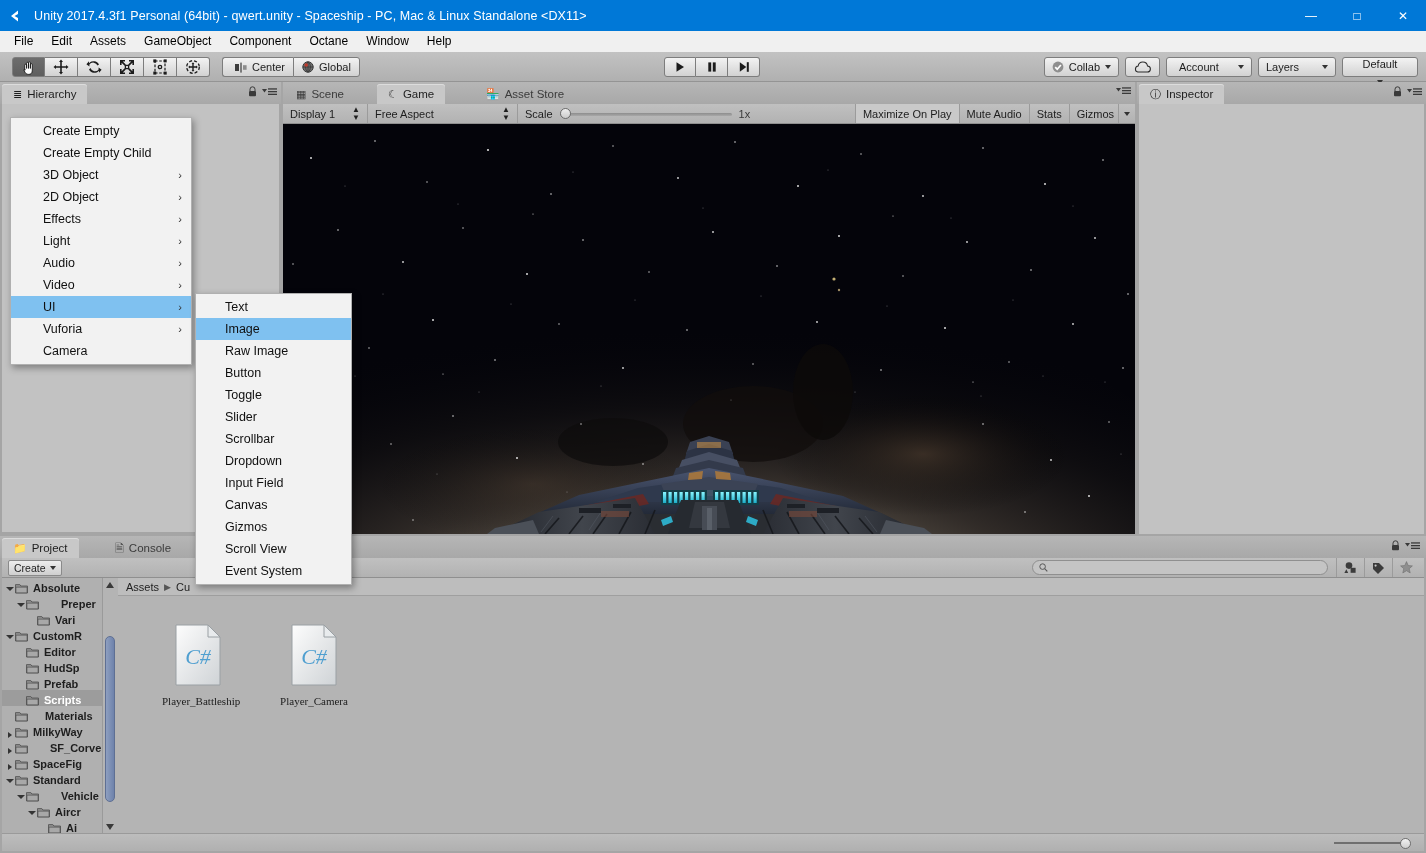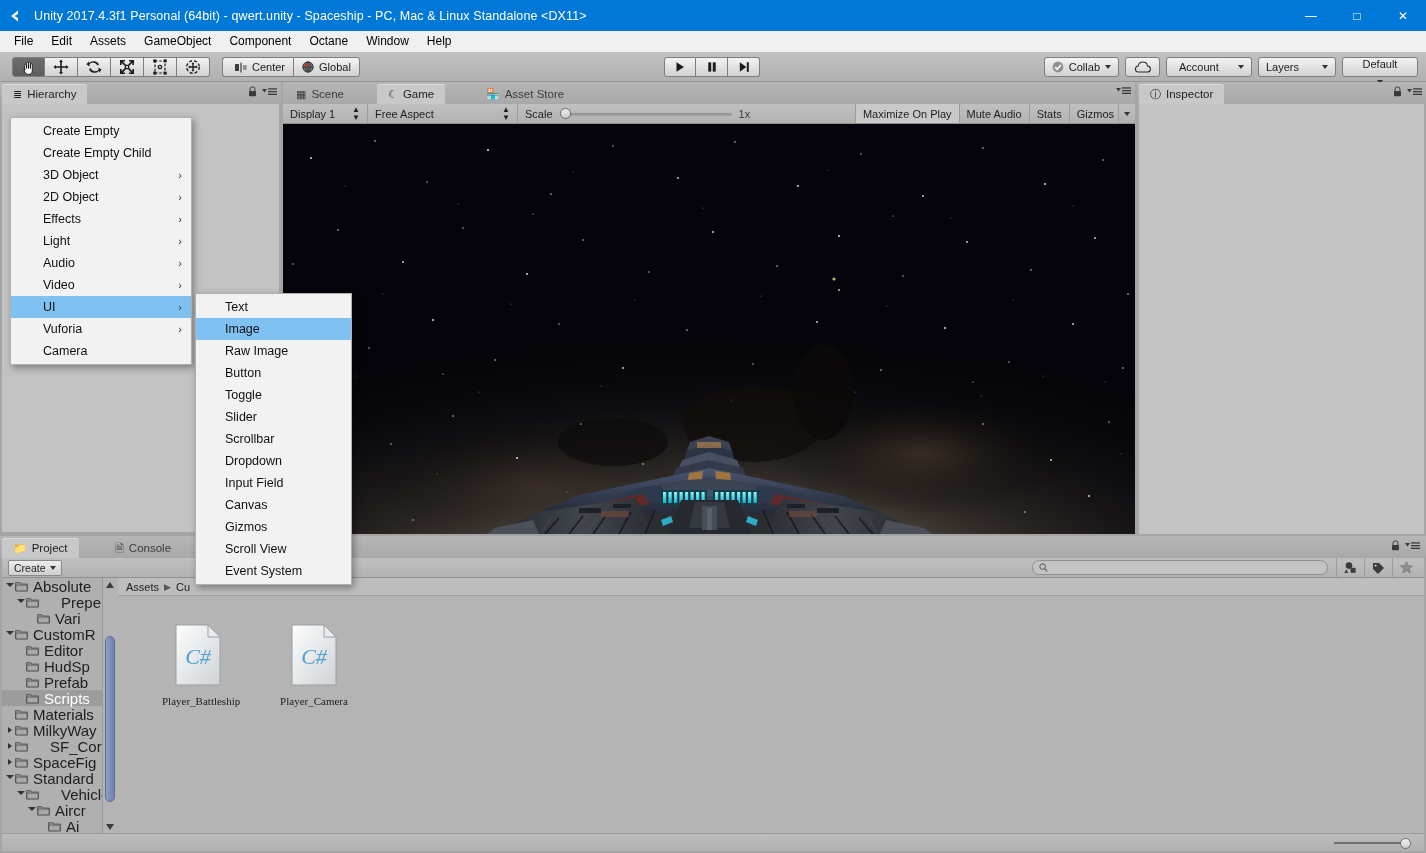--- a/index.html
+++ b/index.html
@@ -86,22 +86,22 @@
   #inspector{left:1137px;top:82px;width:289px;height:452px;}
   #insp-body{position:absolute;left:2px;top:22px;width:285px;bottom:0;background:#c2c2c2;}
 
   
   #project{left:0;top:536px;width:1426px;height:317px;}
   #proj-body{position:absolute;left:2px;top:42px;right:2px;bottom:2px;background:#b4b4b4;}
 
   
   .tree{position:absolute;left:0;top:0;width:110px;bottom:18px;background:#b0b0b0;
     overflow:hidden;}
-  .trow{height:16px;display:flex;align-items:center;font-size:15px;color:#1e1e1e;
-    white-space:nowrap;}
+  .trow{height:16px;display:flex;align-items:flex-end;font-size:11px;color:#1e1e1e;
+    white-space:nowrap;font-weight:bold;}
   .trow.sel{background:#9c9c9c;color:#fff;}
   .tw{width:11px;display:flex;align-items:center;justify-content:center;flex:none;}
   .tri{width:0;height:0;border-left:4px solid #333;border-top:3.5px solid transparent;
     border-bottom:3.5px solid transparent;}
   .tri.open{border-left:4px solid transparent;border-right:4px solid transparent;
     border-top:4.5px solid #333;}
   .fold{width:15px;flex:none;}
   .fold svg{display:block;}
 
   .vscroll{position:absolute;left:100px;top:0;width:14px;bottom:18px;background:#b4b4b4;
@@ -788,21 +788,21 @@
           <span style="margin-left: 3px;">Scripts</span>
         </div>
         <div class="trow" style="padding-left: 2px;">
           <span class="tw"></span>
           <span class="fold">
             <svg width="13" height="11" viewBox="0 0 13 11">
               <path d="M0.5 1.6h4.3l1.1 1.4h6.6v7H0.5z" fill="#8e8e8e" stroke="#4e4e4e" stroke-width=".8"></path>
               <path d="M1 4.2h11v5.6H1z" fill="#a8a8a8" stroke="#4e4e4e" stroke-width=".6"></path>
             </svg>
           </span>
-          <span style="margin-left: 3px;">Materials</span>
+          <span style="margin-left: 15px;">Materials</span>
         </div>
         <div class="trow" style="padding-left: 2px;">
           <span class="tw">
             <span class="tri"></span>
           </span>
           <span class="fold">
             <svg width="13" height="11" viewBox="0 0 13 11">
               <path d="M0.5 1.6h4.3l1.1 1.4h6.6v7H0.5z" fill="#8e8e8e" stroke="#4e4e4e" stroke-width=".8"></path>
               <path d="M1 4.2h11v5.6H1z" fill="#a8a8a8" stroke="#4e4e4e" stroke-width=".6"></path>
             </svg>

